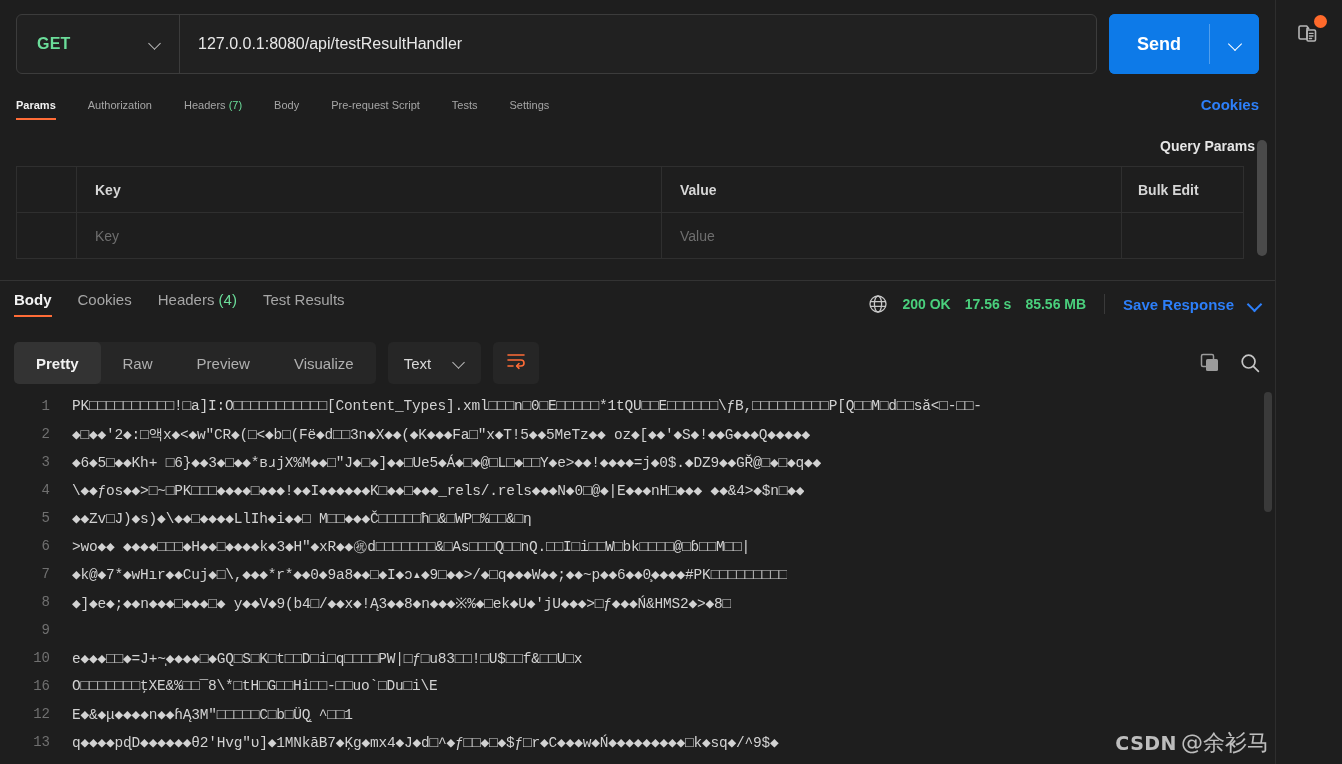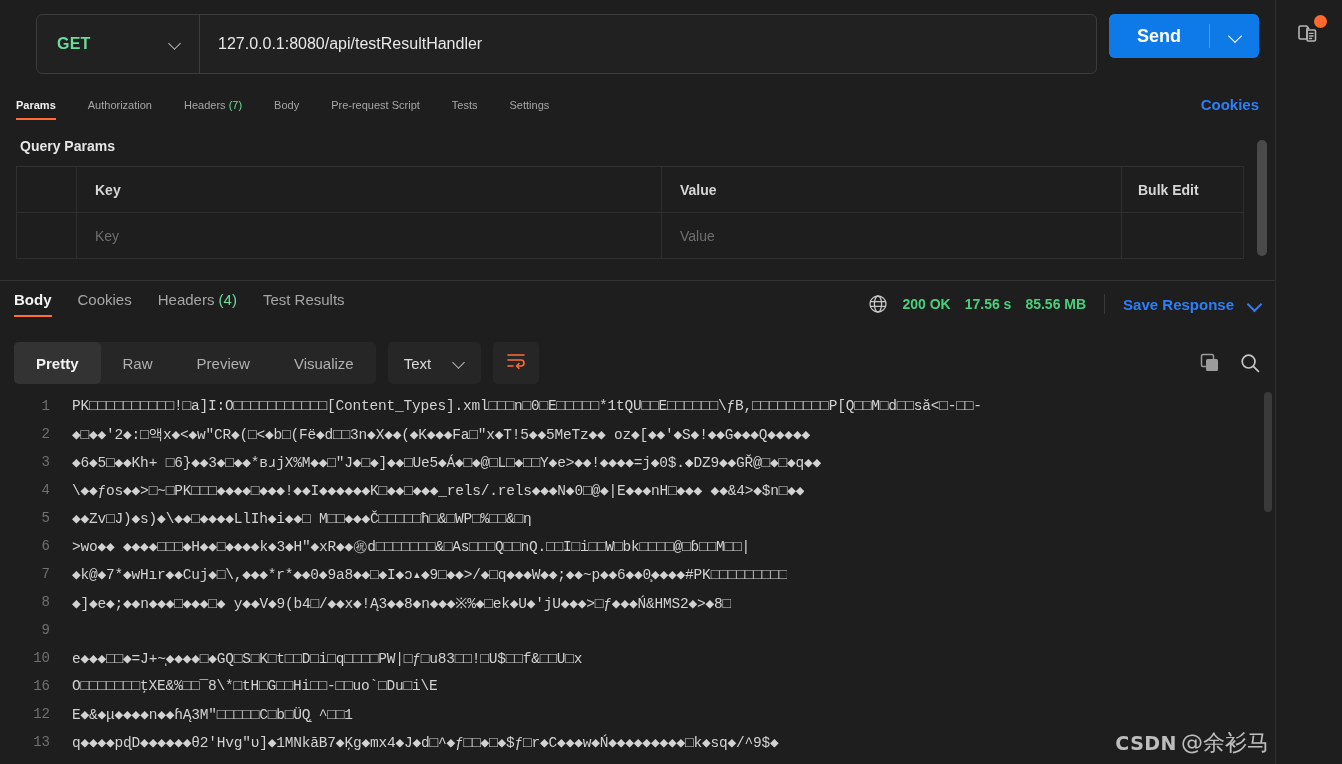--- a/index.html
+++ b/index.html
@@ -19,39 +19,38 @@
     border-left: 1px solid #2e2e2e;
     display: flex; flex-direction: column; align-items: center; padding-top: 14px;
   }
 
   
   .url-row { display: flex; align-items: flex-start; padding: 14px 16px 0 16px; height: 88px; }
   .url-box {
     flex: 1; height: 60px; display: flex; align-items: stretch;
     border: 1px solid #3c3c3c; border-radius: 6px; background: #212121;
     overflow: hidden;
-    margin-left: 20px;
   }
   .method-sel {
     width: 163px; display: flex; align-items: center; justify-content: space-between;
     padding: 0 18px 0 20px; cursor: pointer; border-right: 1px solid #3c3c3c;
   }
   .method-label { color: #6bdd9a; font-size: 16px; font-weight: 700; letter-spacing: .2px; }
   .chev { width: 12px; height: 12px; position: relative; flex: none; }
   .chev::before {
     content: ""; position: absolute; left: 1px; top: 1px;
     width: 8px; height: 8px; border-right: 1.8px solid #bdbdbd; border-bottom: 1.8px solid #bdbdbd;
     transform: rotate(45deg);
   }
   .url-input {
     flex: 1; display: flex; align-items: center; padding-left: 18px;
     color: #e8e8e8; font-size: 16px; font-family: "Liberation Sans", sans-serif;
   }
   .send-wrap {
-    margin-left: 12px; height: 44px; display: flex; border-radius: 6px; overflow: hidden;
+    margin-left: 12px; height: 60px; display: flex; border-radius: 6px; overflow: hidden;
     background: #0d7ae8;
   }
   .send-btn {
     width: 100px; display: flex; align-items: center; justify-content: center;
     color: #fff; font-size: 18px; font-weight: 700; cursor: pointer;
     background: #0d7ae8; border: none; font-family: "Liberation Sans", sans-serif;
   }
   .send-split { width: 1px; background: rgba(255,255,255,.28); margin: 10px 0; }
   .send-caret {
     width: 49px; display: flex; align-items: center; justify-content: center;
@@ -73,21 +72,21 @@
     content: ""; position: absolute; left: 0; right: 0; bottom: 0;
     height: 2px; background: #ff6c37;
   }
   .tab .count { color: #6bdd9a; }
   .cookies-link {
     margin-left: auto; margin-right: 0; color: #2d7ff9; font-size: 15px;
     font-weight: 600; cursor: pointer; padding-bottom: 9px;
   }
 
   
-  .qp-wrap { padding: 0 16px; position: relative; }
+  .qp-wrap { padding: 0 16px; position: relative; text-align: right; }
   .qp-title { color: #e6e6e6; font-size: 14px; font-weight: 700; padding: 8px 4px 12px 4px; }
   .qp-table { width: 1228px; border: 1px solid #2f2f2f; border-bottom: none; }
   .qp-row { display: flex; height: 46px; border-bottom: 1px solid #2f2f2f; }
   .qp-cell-check { width: 60px; border-right: 1px solid #2f2f2f; }
   .qp-cell-key { width: 585px; display: flex; align-items: center; padding-left: 18px; border-right: 1px solid #2f2f2f; }
   .qp-cell-val { width: 460px; display: flex; align-items: center; padding-left: 18px; border-right: 1px solid #2f2f2f; }
   .qp-cell-bulk { flex: 1; display: flex; align-items: center; justify-content: flex-start; padding-left: 16px; }
   .qp-head span { color: #d6d6d6; font-size: 14px; font-weight: 700; }
   .qp-body span { color: #6e6e6e; font-size: 14px; }
   .bulk-edit { color: #eaeaea; font-size: 14px; font-weight: 700; cursor: pointer; }

